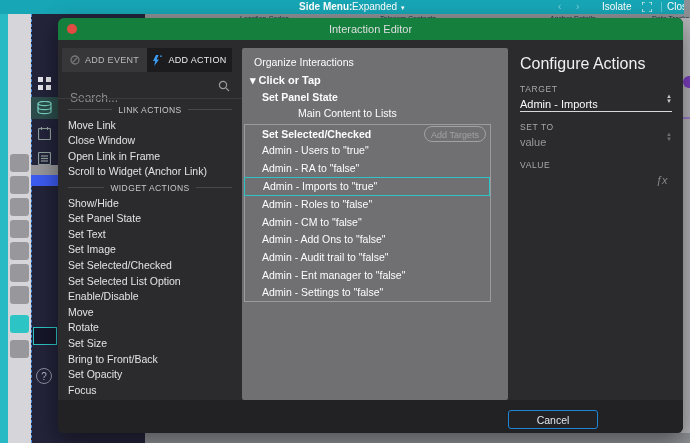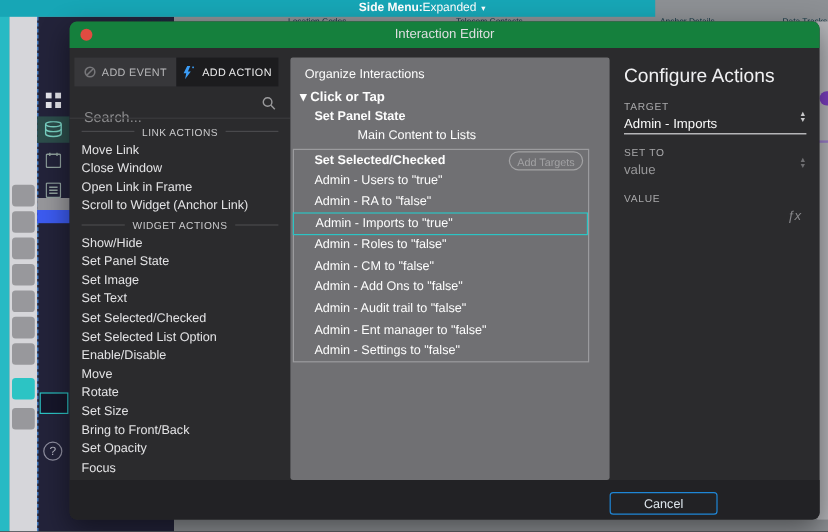--- a/index.html
+++ b/index.html
@@ -21,21 +21,21 @@
   #teal-box{position:absolute;left:2px;top:313px;width:24px;height:18px;border:1px solid #2cc4c4;background:#16162a;}
   #help-circle{position:absolute;left:5px;top:354px;width:16px;height:16px;border:1px solid #8f8fa0;border-radius:50%;
     color:#b8b8c4;font-size:10px;line-height:15px;text-align:center;}
   #frag-strip{left:100px;top:14px;width:590px;height:4px;overflow:hidden;}
   .frag{position:absolute;top:1px;font-size:7px;line-height:7px;color:#0e3340;white-space:nowrap;}
   #right-sliver{left:681px;top:18px;width:9px;height:415px;background:#b4b4b8;}
   #purple-dot{position:absolute;left:2px;top:58px;width:12px;height:12px;border-radius:50%;background:#7b3fbf;}
   #purple-line{position:absolute;left:0;top:99px;width:9px;height:2px;background:#9a7ec9;}
 
   
-  #top-bar{left:0;top:0;width:546px;height:14px;background:#17a6b6;color:#fff;font-size:10px;overflow:hidden;}
+  #top-bar{left:0;top:0;width:684px;height:14px;background:#17a6b6;color:#fff;font-size:10px;overflow:hidden;}
   #top-bar .lbl{position:absolute;top:1px;line-height:12px;}
   .tb-bold{font-weight:bold;}
   #tb-divider{position:absolute;left:661px;top:2px;width:1px;height:10px;background:#5fc4cf;}
   .tb-chev{color:#7fd4de;}
 
   
   #modal{left:58px;top:18px;width:625px;height:415px;background:#2b2b2d;border-radius:6px;
     box-shadow:0 8px 24px rgba(0,0,0,.45);}
   #titlebar{left:0;top:0;width:625px;height:22px;background:#15803d;border-radius:6px 6px 0 0;}
   #tb-dot{position:absolute;left:9px;top:6px;width:10px;height:10px;border-radius:50%;background:#e14b41;}
@@ -224,22 +224,22 @@
       <div class="al-row">Close Window</div>
       <div class="al-row">Open Link in Frame</div>
       <div class="al-row">Scroll to Widget (Anchor Link)</div>
       <div class="al-head">
         <span class="rule"></span>
           <span>WIDGET ACTIONS</span>
           <span class="rule"></span>
       </div>
       <div class="al-row">Show/Hide</div>
       <div class="al-row">Set Panel State</div>
+      <div class="al-row">Set Text</div>
       <div class="al-row">Set Image</div>
-      <div class="al-row">Set Text</div>
       <div class="al-row">Set Selected/Checked</div>
       <div class="al-row">Set Selected List Option</div>
       <div class="al-row">Enable/Disable</div>
       <div class="al-row">Move</div>
       <div class="al-row">Rotate</div>
       <div class="al-row">Set Size</div>
       <div class="al-row">Bring to Front/Back</div>
       <div class="al-row">Set Opacity</div>
       <div class="al-row">Focus</div>
     </div>

